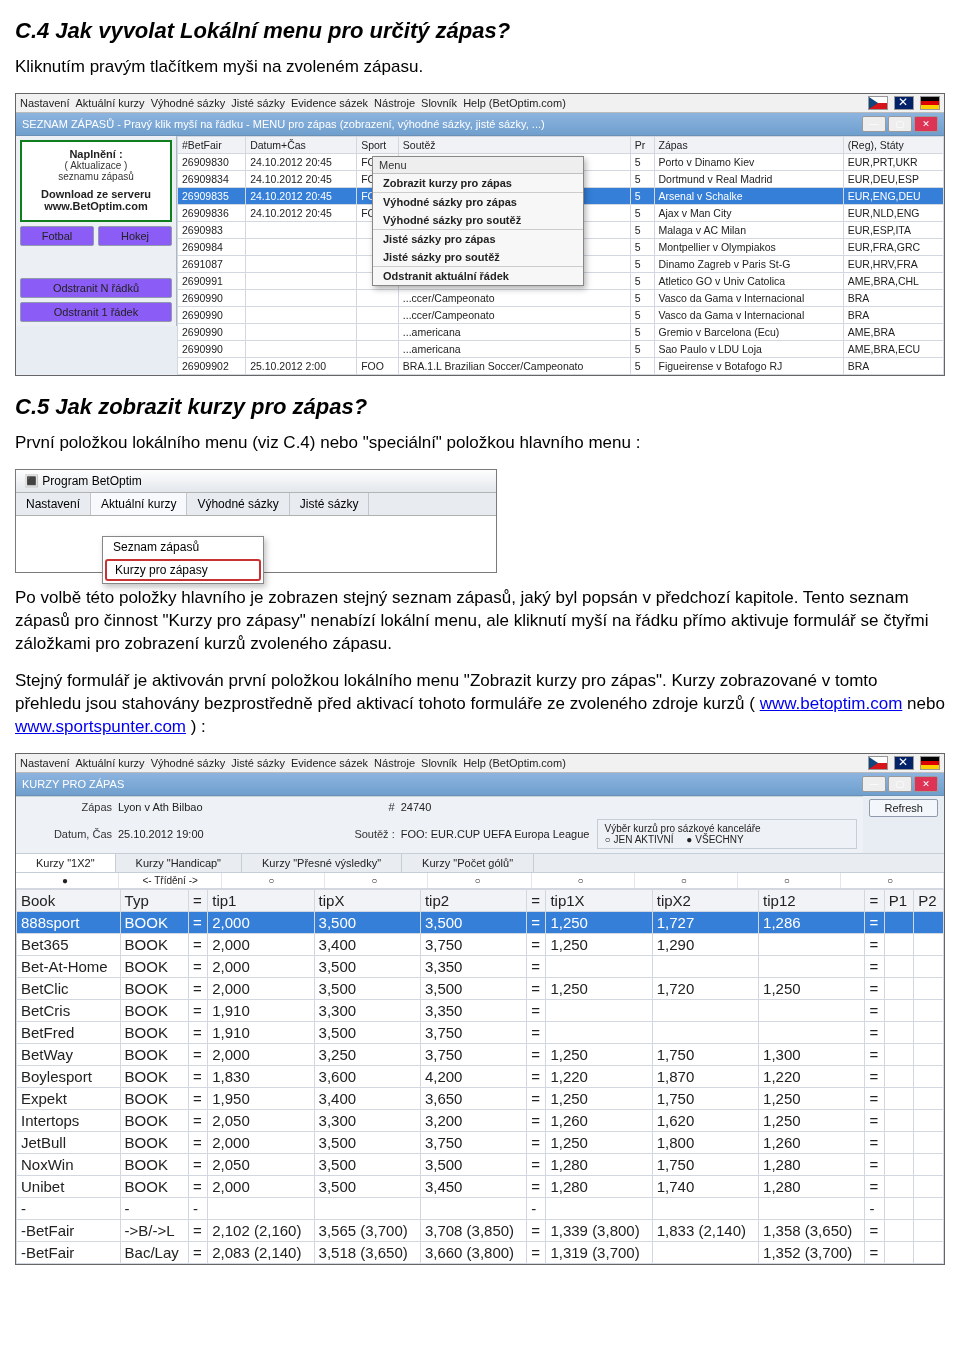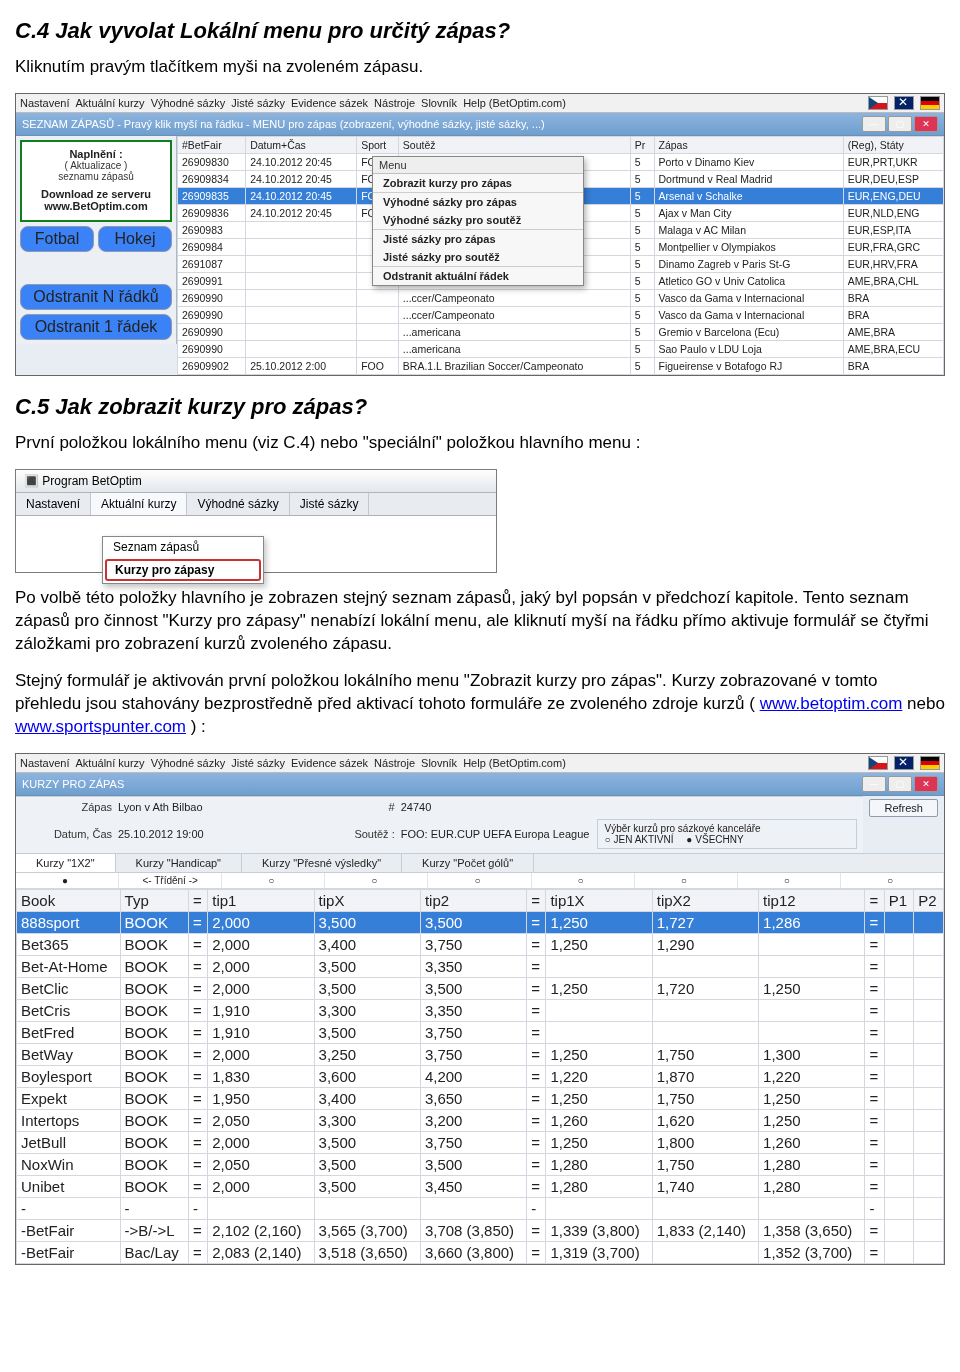--- a/index.html
+++ b/index.html
@@ -65,21 +65,21 @@
   .green-box {
     border: 2px solid #0f7e1d;
     background: #fff;
     padding: 6px 4px 8px 4px;
     margin-bottom: 4px;
     text-align: center;
   }
   .green-box .t1 { font-weight: bold; }
   .green-box .t2 { font-size: 10px; color:#333; }
   .side-btns { display:flex; gap:4px; margin: 4px 0 6px 0; }
-  .side-btn, .side-btn2 { background:#3b82f6; border:1px solid #8f9bad; border-radius:8px; padding:3px 6px; font-size:16px; text-align:center; }
+  .side-btn, .side-btn2 { background:#8b5cf6; border:1px solid #8f9bad; border-radius:2px; padding:3px 6px; font-size:11px; text-align:center; }
   .side-btn { flex:1; }
   .side-btn2 { display:block; margin-top:4px; }
 
   .grid {
     flex: 1;
     background: #fff;
     position: relative;
     font-size: 10.5px;
   }
   table.t { border-collapse: collapse; width: 100%; }
@@ -117,21 +117,21 @@
   .shot2 .tab { padding: 4px 10px; border-right:1px solid #c3c7cd; }
   .shot2 .tab.active { background:#f7f9fc; }
   .shot2 .dd { position:relative; }
   .shot2 .dd-pop {
     position:absolute; left:86px; top:0;
     width: 160px; background:#fff; border:1px solid #888;
     box-shadow: 2px 3px 6px rgba(0,0,0,0.25);
     margin-top: 20px;
   }
   .shot2 .dd-pop div { padding:3px 10px; }
-  .shot2 .dd-pop .hl { border:2px solid #c83232; border-radius:3px; font-weight:bold; margin:2px; padding:2px 8px;}
+  .shot2 .dd-pop .hl { border:2px solid #c83232; border-radius:3px; font-weight:normal; margin:2px; padding:2px 8px;}
   .shot2 .body-pad { height:56px;}
 
   
   .shot3 .top-info {
     display:grid;
     grid-template-columns: 90px 1fr 80px 1fr 260px;
     gap: 6px;
     padding: 4px 6px;
     align-items: center;
     font-size: 11px;

